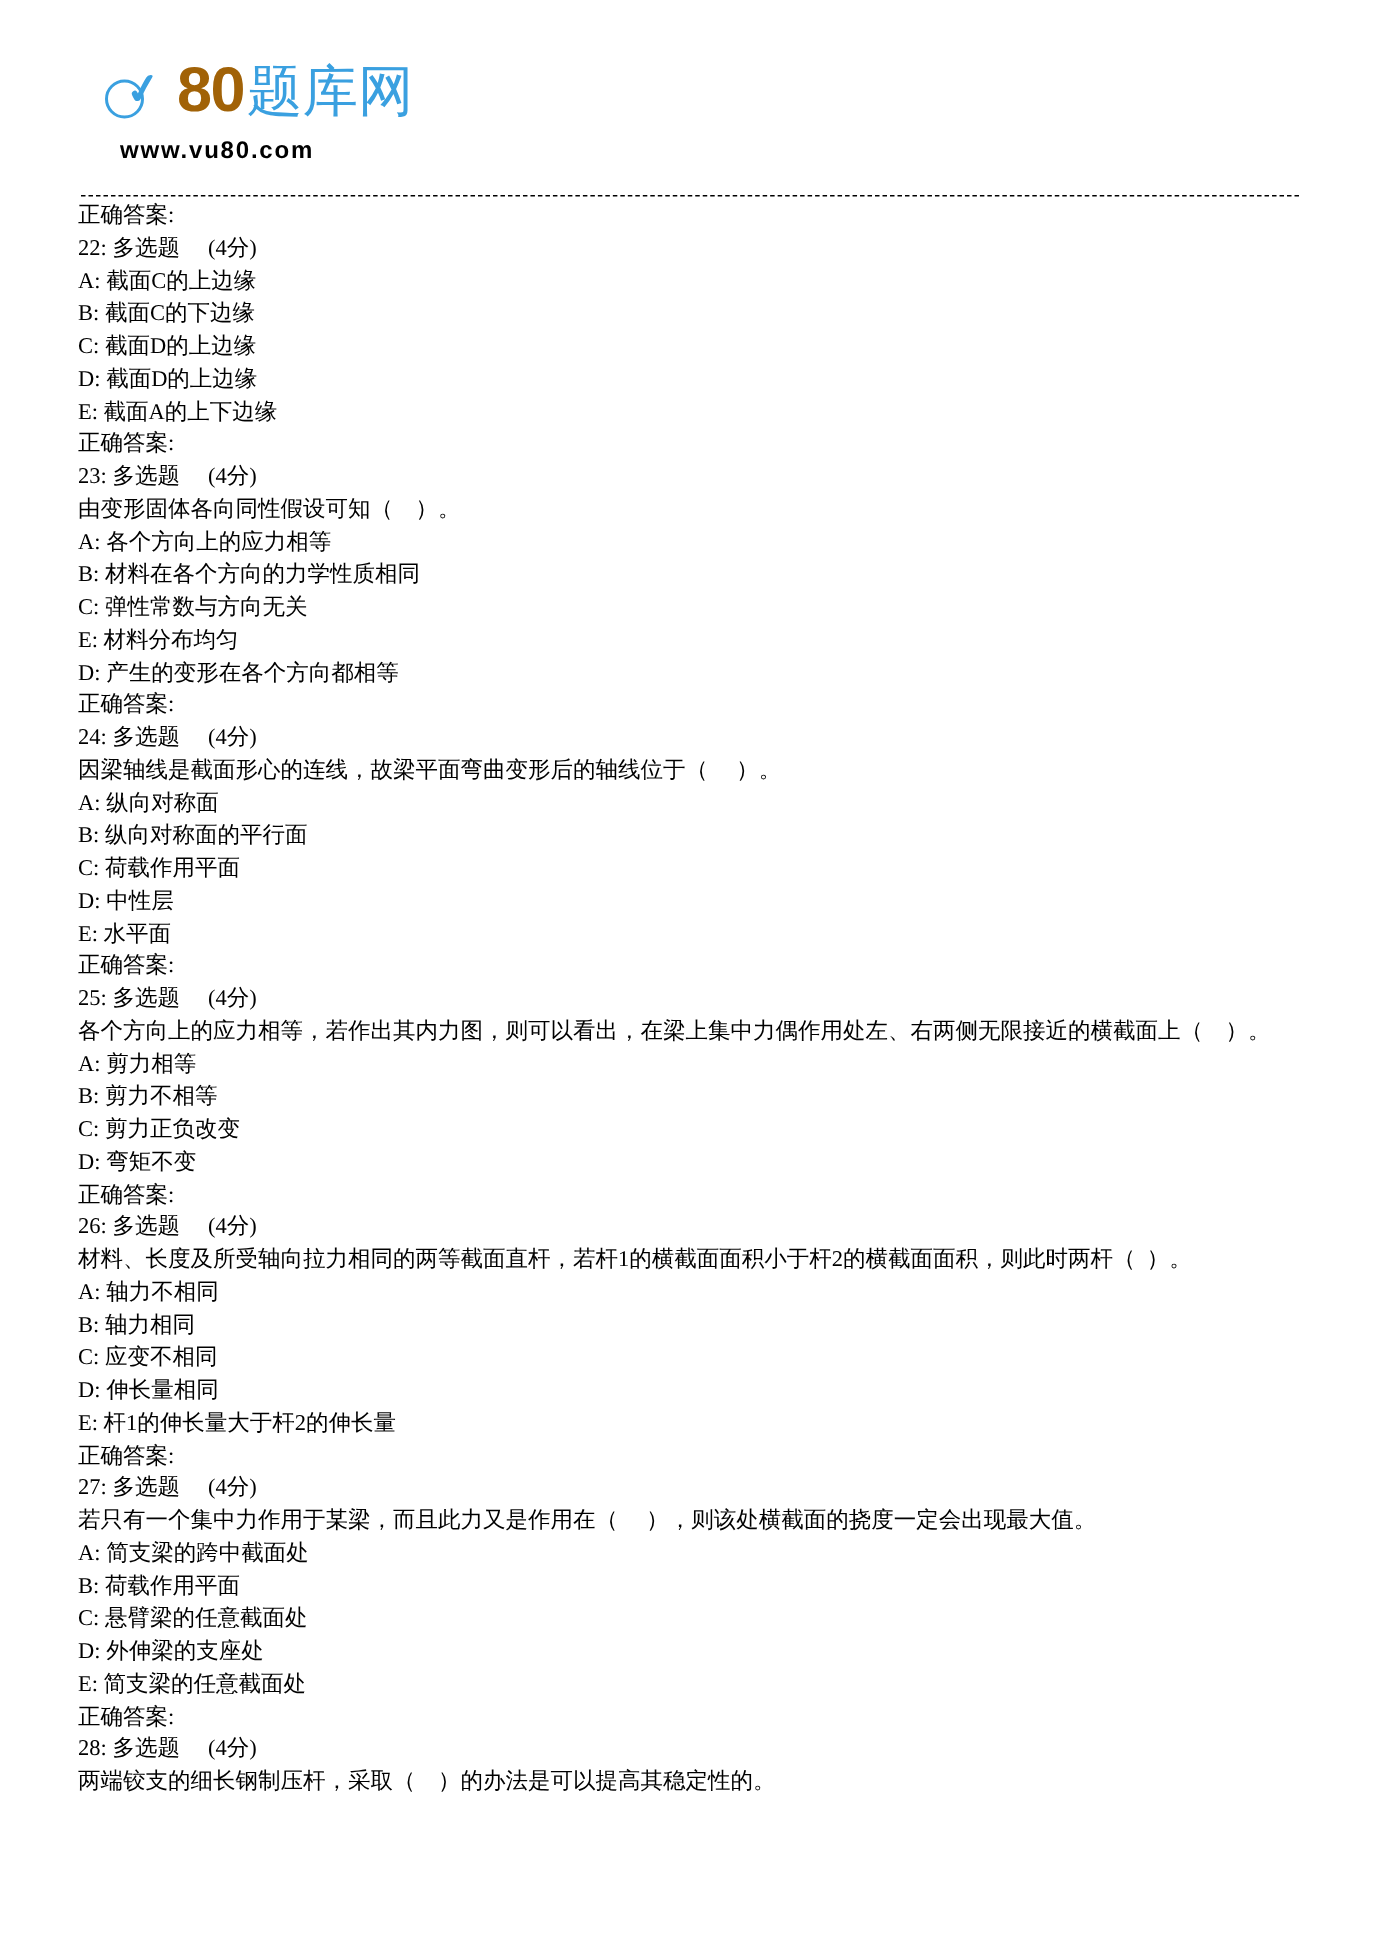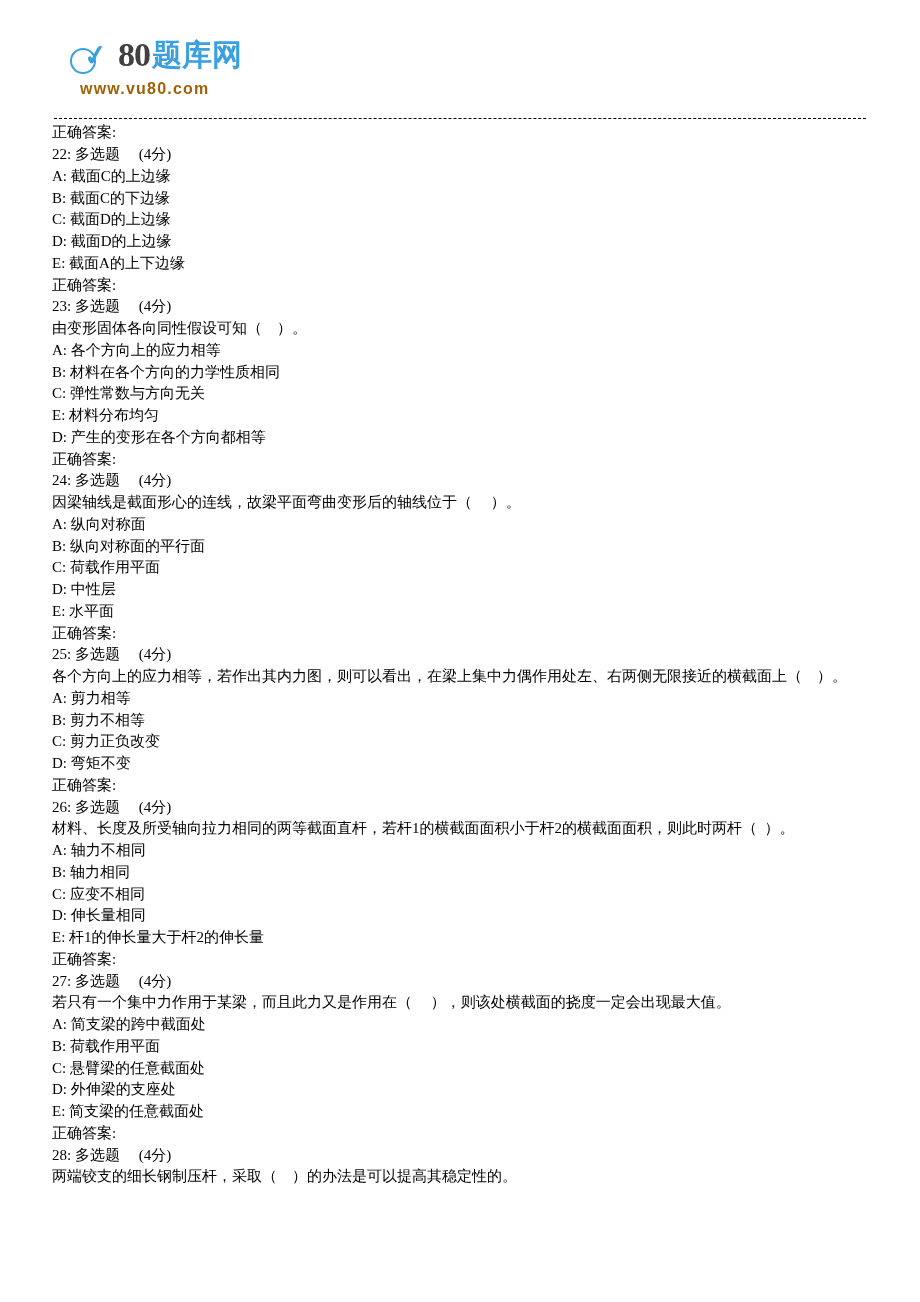--- a/index.html
+++ b/index.html
@@ -41,38 +41,38 @@
   .logo-check {
     position: absolute;
     left: 8px;
     top: 0;
     font-size: 28px;
     font-weight: bold;
     color: #3aa0e0;
     transform: rotate(-8deg);
   }
   .logo-80 {
-    font-family: Liberation Serif, serif;
-    font-size: 34px;
+    font-family: Liberation Sans, sans-serif;
+    font-size: 42px;
     font-weight: bold;
-    color: #404040;
+    color: #a16207;
     letter-spacing: -1px;
   }
   .logo-cn {
     font-family: "SimHei", "黑体", sans-serif;
-    font-size: 30px;
-    font-weight: bold;
+    font-size: 37px;
+    font-weight: normal;
     color: #3aa0e0;
     margin-left: 2px;
   }
   .logo-url {
     font-family: Arial, sans-serif;
     font-size: 16px;
     font-weight: bold;
-    color: #a16207;
+    color: #000000;
     letter-spacing: 1.2px;
     margin-left: 4px;
     margin-top: -2px;
   }
   .divider {
     margin-top: 18px;
     margin-bottom: 2px;
     height: 1px;
     border-top: 1.5px dashed #000;
   }

